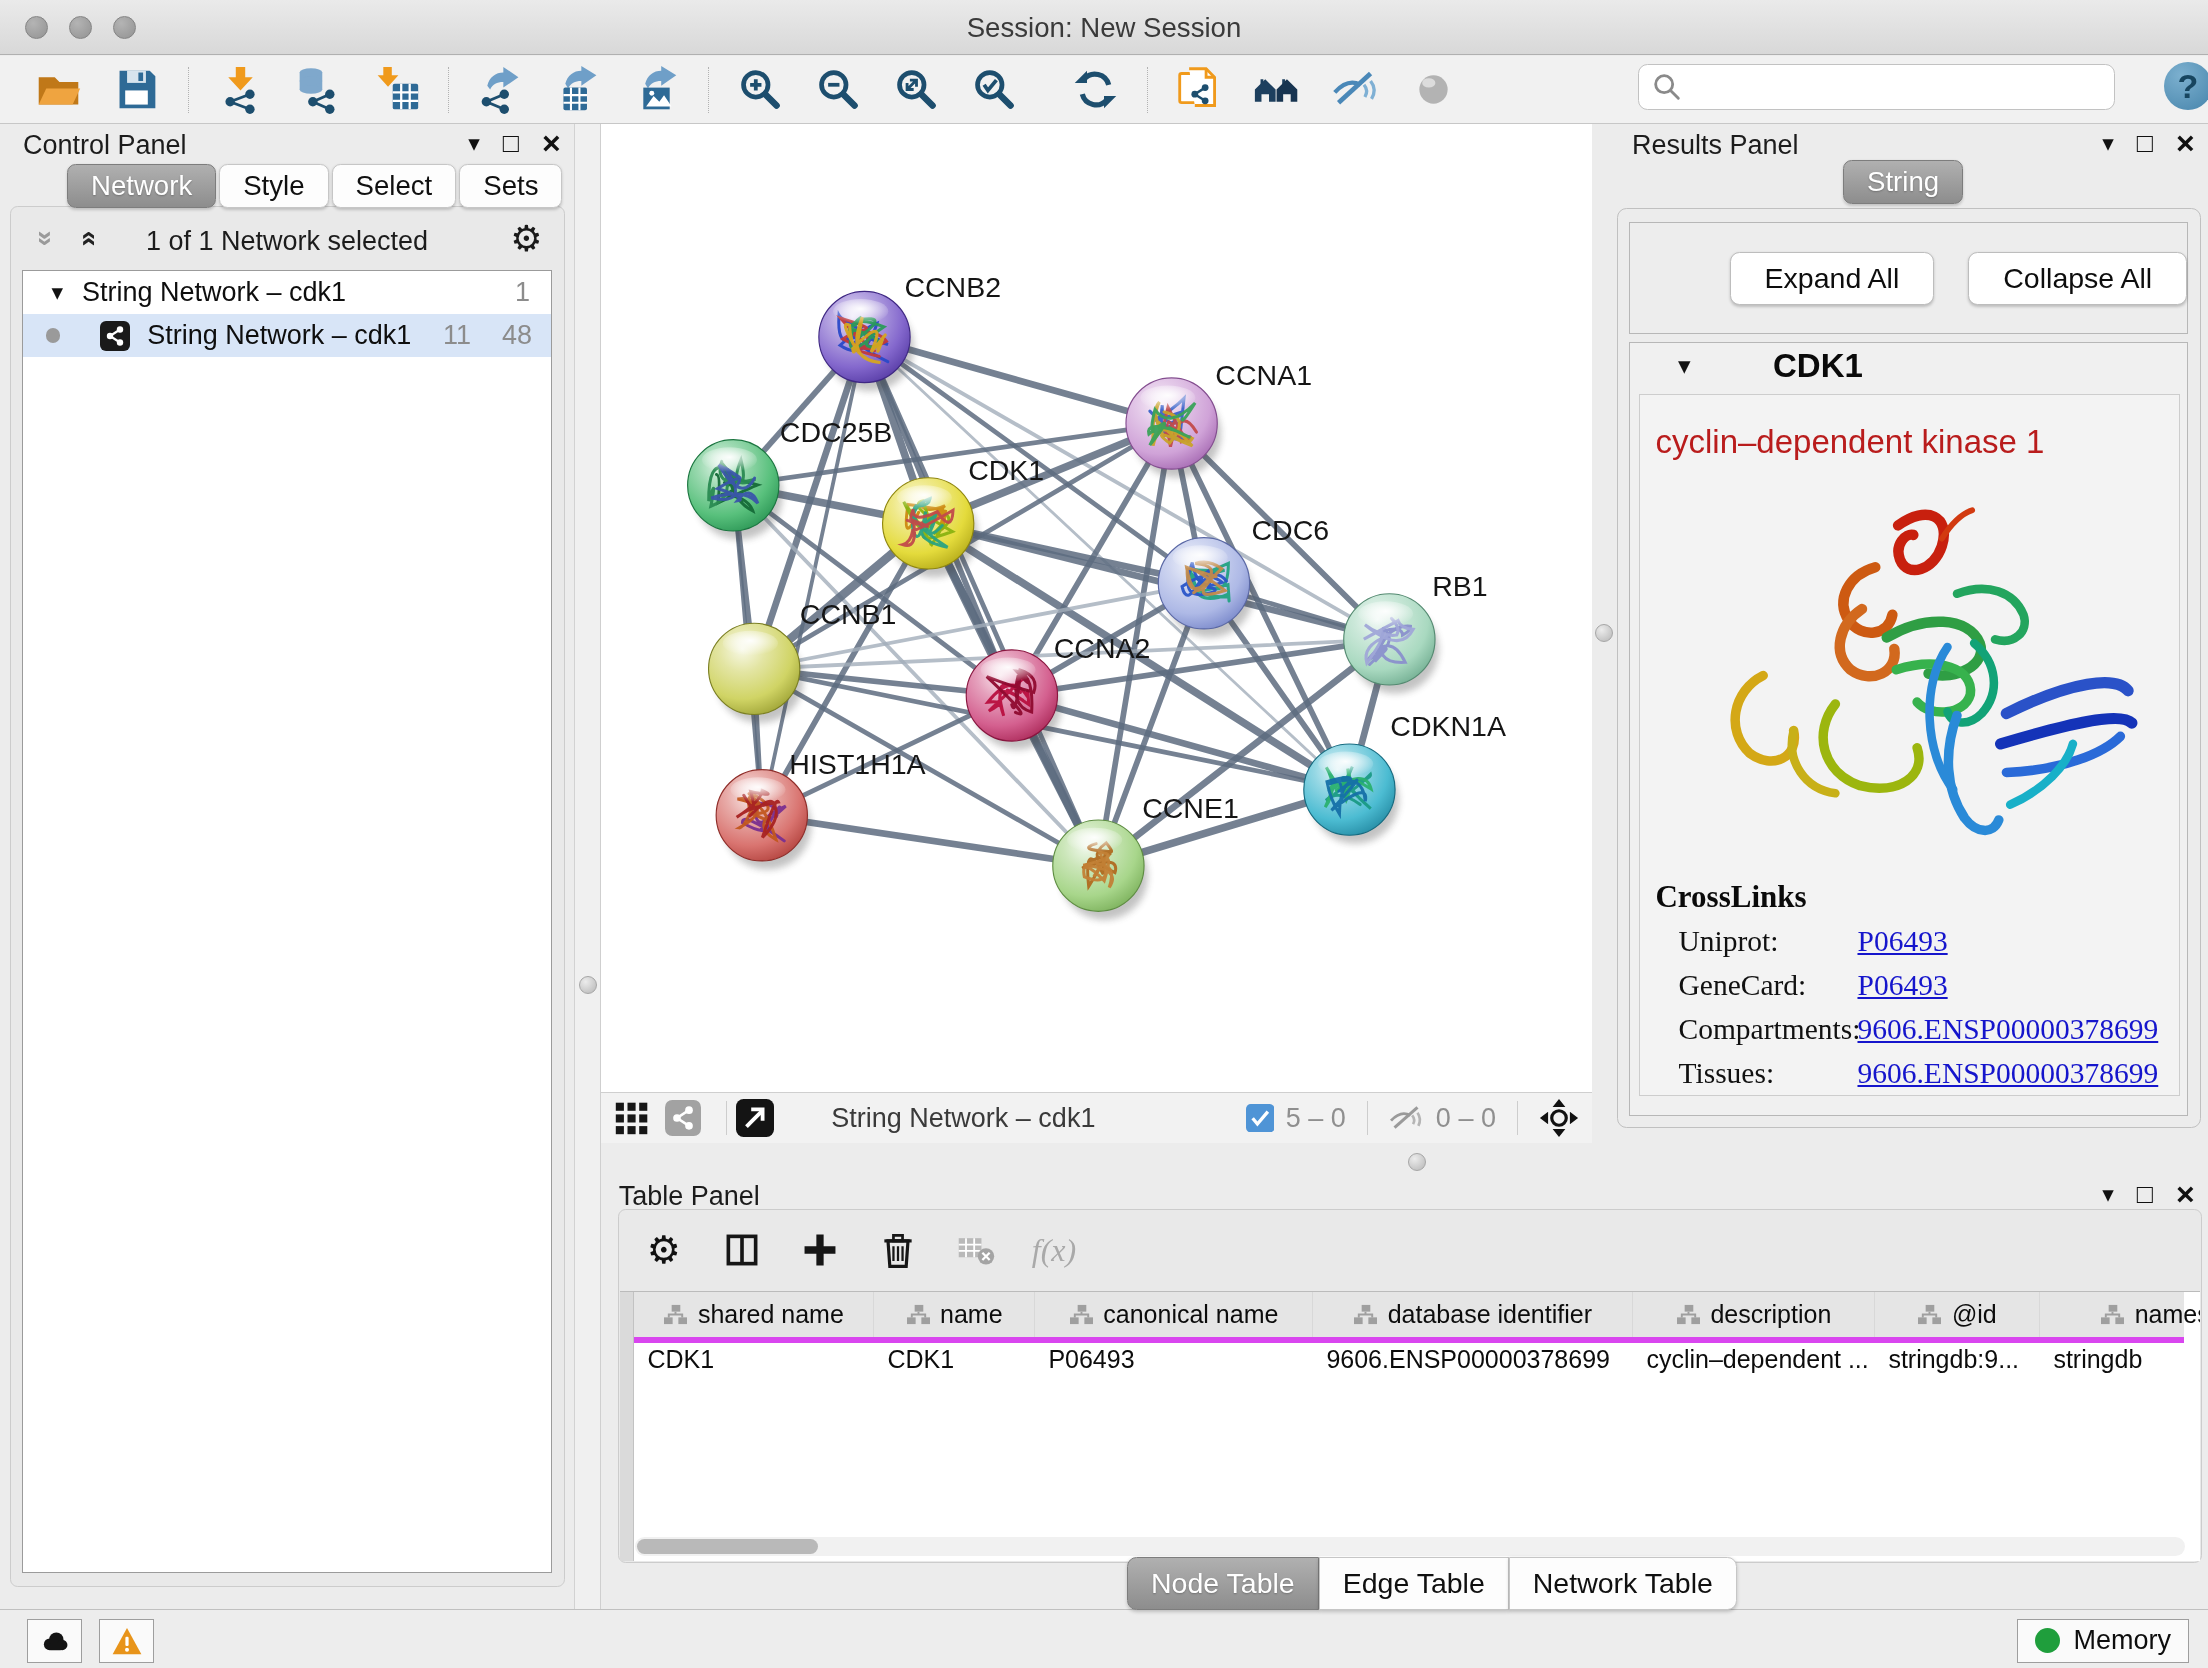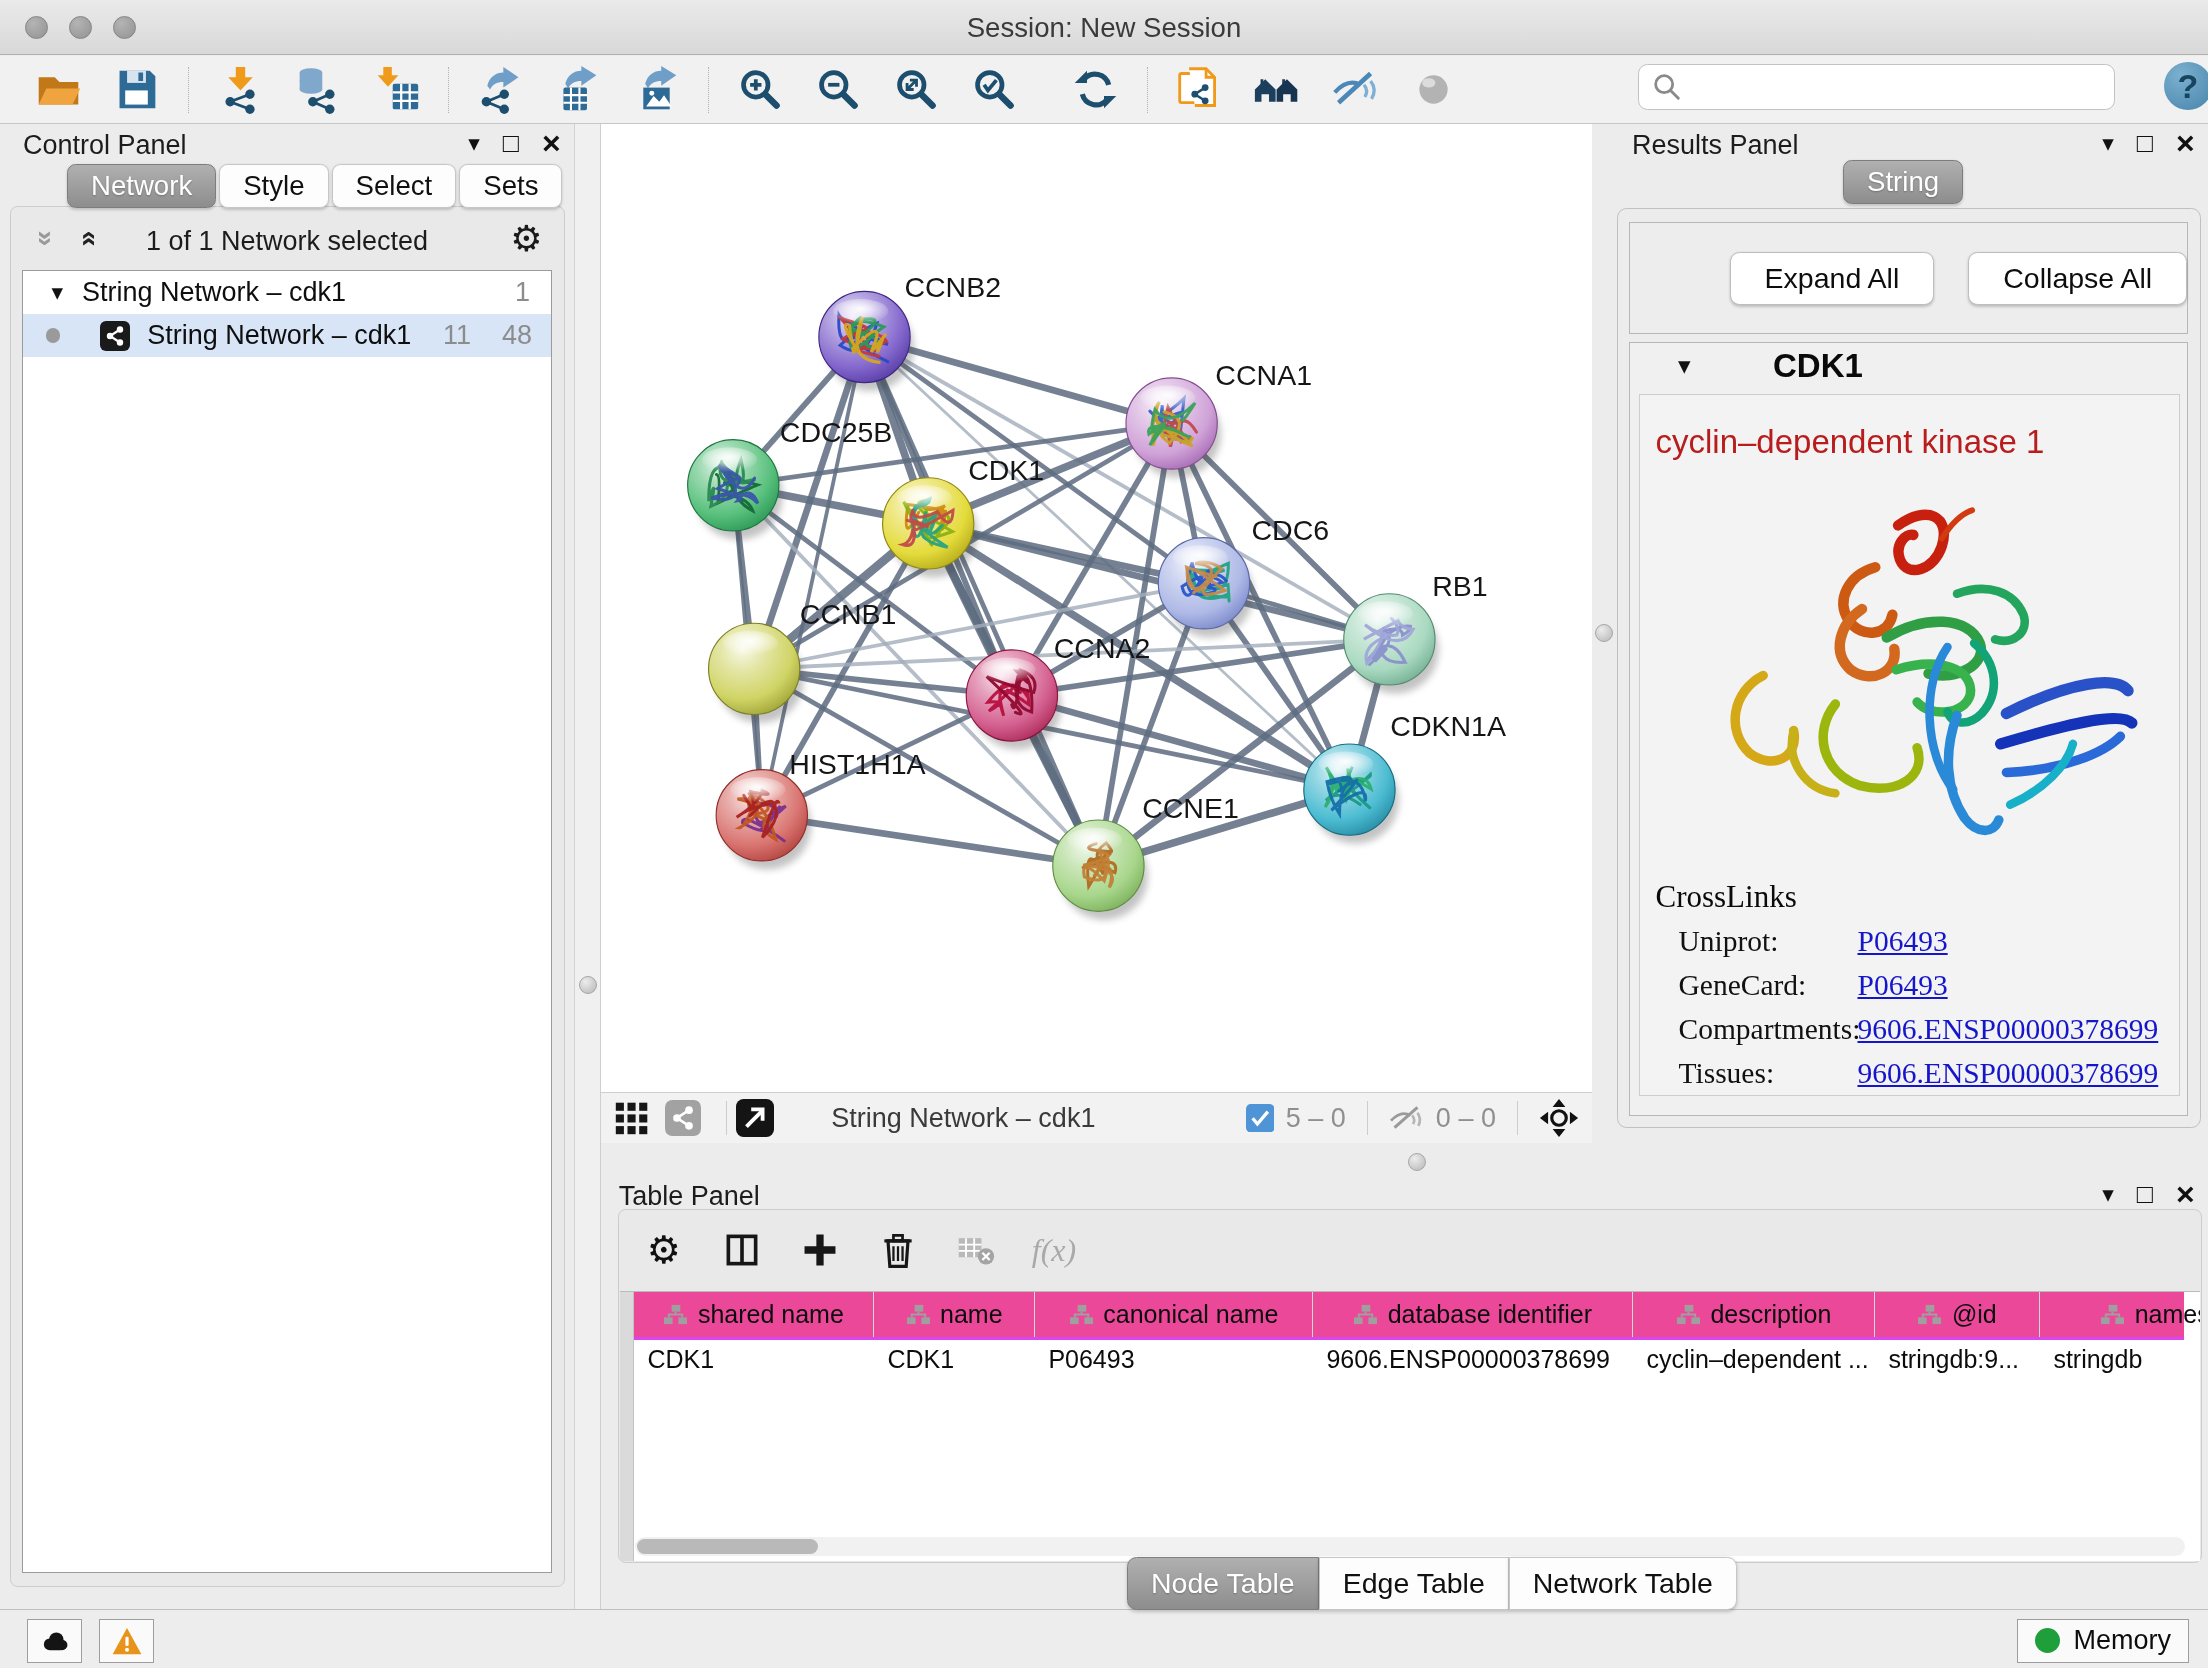--- a/index.html
+++ b/index.html
@@ -84,36 +84,36 @@
     background:#ededed;display:flex;align-items:center;justify-content:flex-end;gap:34px;box-sizing:border-box}
   .btn{height:51px;line-height:51px;padding:0 34px;background:#fff;border:1px solid #bdbdbd;border-radius:9.5px;
     font-size:28.5px;color:#0d0d0d;box-shadow:0 1.9px 2.9px rgba(0,0,0,.2)}
   .rp-section{position:absolute;left:11.4px;top:133px;right:11.4px;bottom:11.4px;border:1px solid #b7b7b7;background:#f0f0f0;box-sizing:border-box}
   .rp-sec-head{height:48px;position:relative}
   .rp-sec-tri{position:absolute;left:48px;top:7.6px;font-size:25px}
   .rp-gene{position:absolute;left:143px;top:3.8px;font-size:33px;font-weight:bold;color:#0a0a0a}
   .rp-body{position:absolute;left:9.5px;top:51px;right:7.6px;bottom:19px;background:#f3f3f3;border:1px solid #cdcdcd;overflow:hidden}
   .rp-desc{font-size:33px;color:#b91c1c;margin:28px 0 0 15px}
   .protein{display:block;margin:15px auto 0}
-  .cl-head{font-family:"Liberation Serif",serif;font-weight:normal;font-size:31px;margin:23px 0 9.5px 15px;color:#0a0a0a}
+  .cl-head{font-family:"Liberation Serif",serif;font-weight:bold;font-size:31px;margin:23px 0 9.5px 15px;color:#0a0a0a}
   .cl-row{font-family:"Liberation Serif",serif;font-size:29.5px;position:relative;height:44px}
   .cl-label{position:absolute;left:38px;color:#111}
   .cl-link{position:absolute;left:217px;color:#1515cc;text-decoration:underline;cursor:pointer}
   
   .table-panel{position:absolute;left:613px;top:1175px;width:1595px;height:435px}
   .tp-box{position:absolute;left:4.8px;top:34px;right:5.7px;height:354px;background:#e9e9e9;
     border:1px solid #cccccc;border-radius:7.6px;box-sizing:border-box}
   .tp-toolbar{height:80px;display:flex;align-items:center;padding-left:23px;gap:34px}
   .tp-ic{width:44px;height:44px;display:flex;align-items:center;justify-content:center}
   .tp-ic svg{width:40px;height:40px}
   .tp-gear{font-size:38px;color:#111}
   .fx{font-family:"Liberation Serif",serif;font-style:italic;font-size:32px;color:#a9a9a9}
   .tp-table{position:absolute;left:1px;top:81px;right:1px;bottom:1px;background:#fff;border-top:1px solid #bbb;overflow:hidden}
   .tbl-gutter{position:absolute;left:0;top:0;width:13.3px;bottom:0;background:#dadada;border-right:1px solid #c2c2c2}
-  .tbl-head{position:absolute;left:14.3px;top:0;right:16px;height:45px;background:#ec4899;border-bottom:3px solid #d946ef;display:flex}
+  .tbl-head{position:absolute;left:14.3px;top:0;right:16px;height:45px;background:#e5e5e5;border-bottom:6px solid #d946ef;display:flex}
   .th{display:flex;align-items:center;justify-content:center;gap:9.5px;font-size:25px;color:#0c0c0c;
     border-right:1px solid #d8d8d8;box-sizing:border-box;flex:none;white-space:nowrap;overflow:hidden}
   .th svg{width:25px;height:23px;flex:none}
   .tbl-row{position:absolute;left:14.3px;top:45px;right:0;height:42px;display:flex}
   .td{font-size:25px;color:#0c0c0c;padding:7.6px 0 0 13.3px;box-sizing:border-box;flex:none;white-space:nowrap;overflow:hidden}
   .hscroll{position:absolute;left:15px;right:15px;bottom:4.8px;height:19px;background:#f1f1f1;border-radius:9.5px}
   .hthumb{position:absolute;left:1.9px;top:1.9px;width:181px;height:15px;background:#b9b9b9;border-radius:7.6px}
   .tp-tabs{position:absolute;left:514px;top:382px;display:flex;z-index:2}
   .tp-tabs .tab{border-radius:0;height:51px;line-height:51px;font-size:28.5px;box-shadow:0 1.9px 3.8px rgba(0,0,0,.2)}
   .tp-tabs .tab:first-child{border-radius:9.5px 0 0 9.5px}

